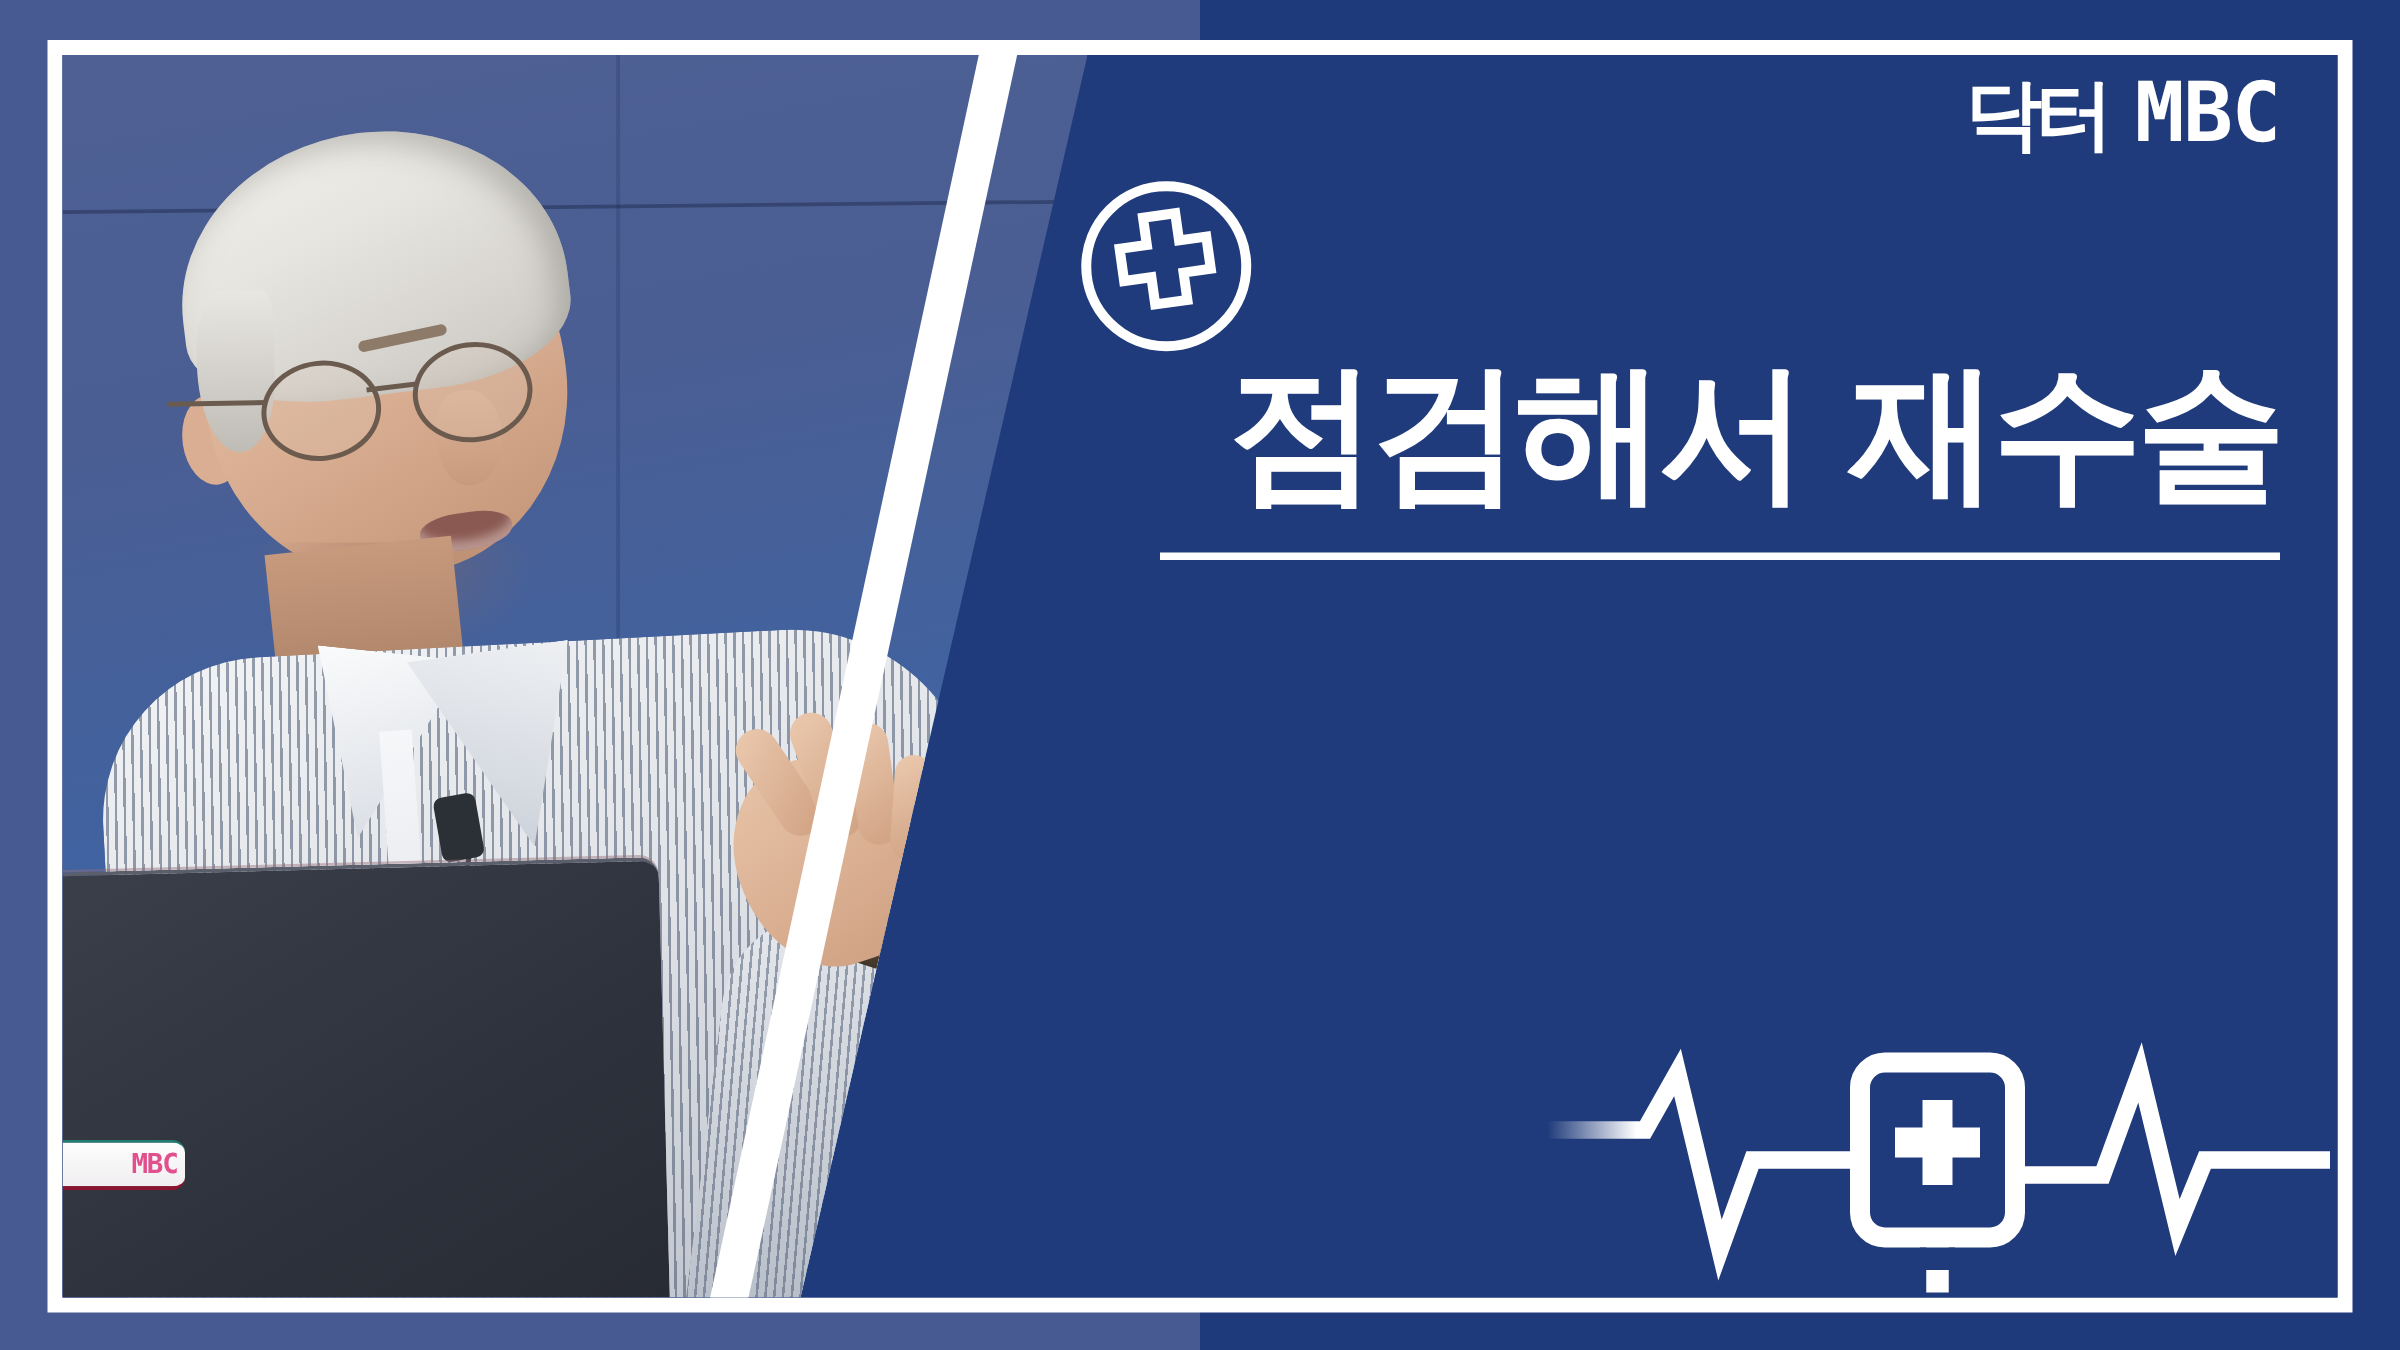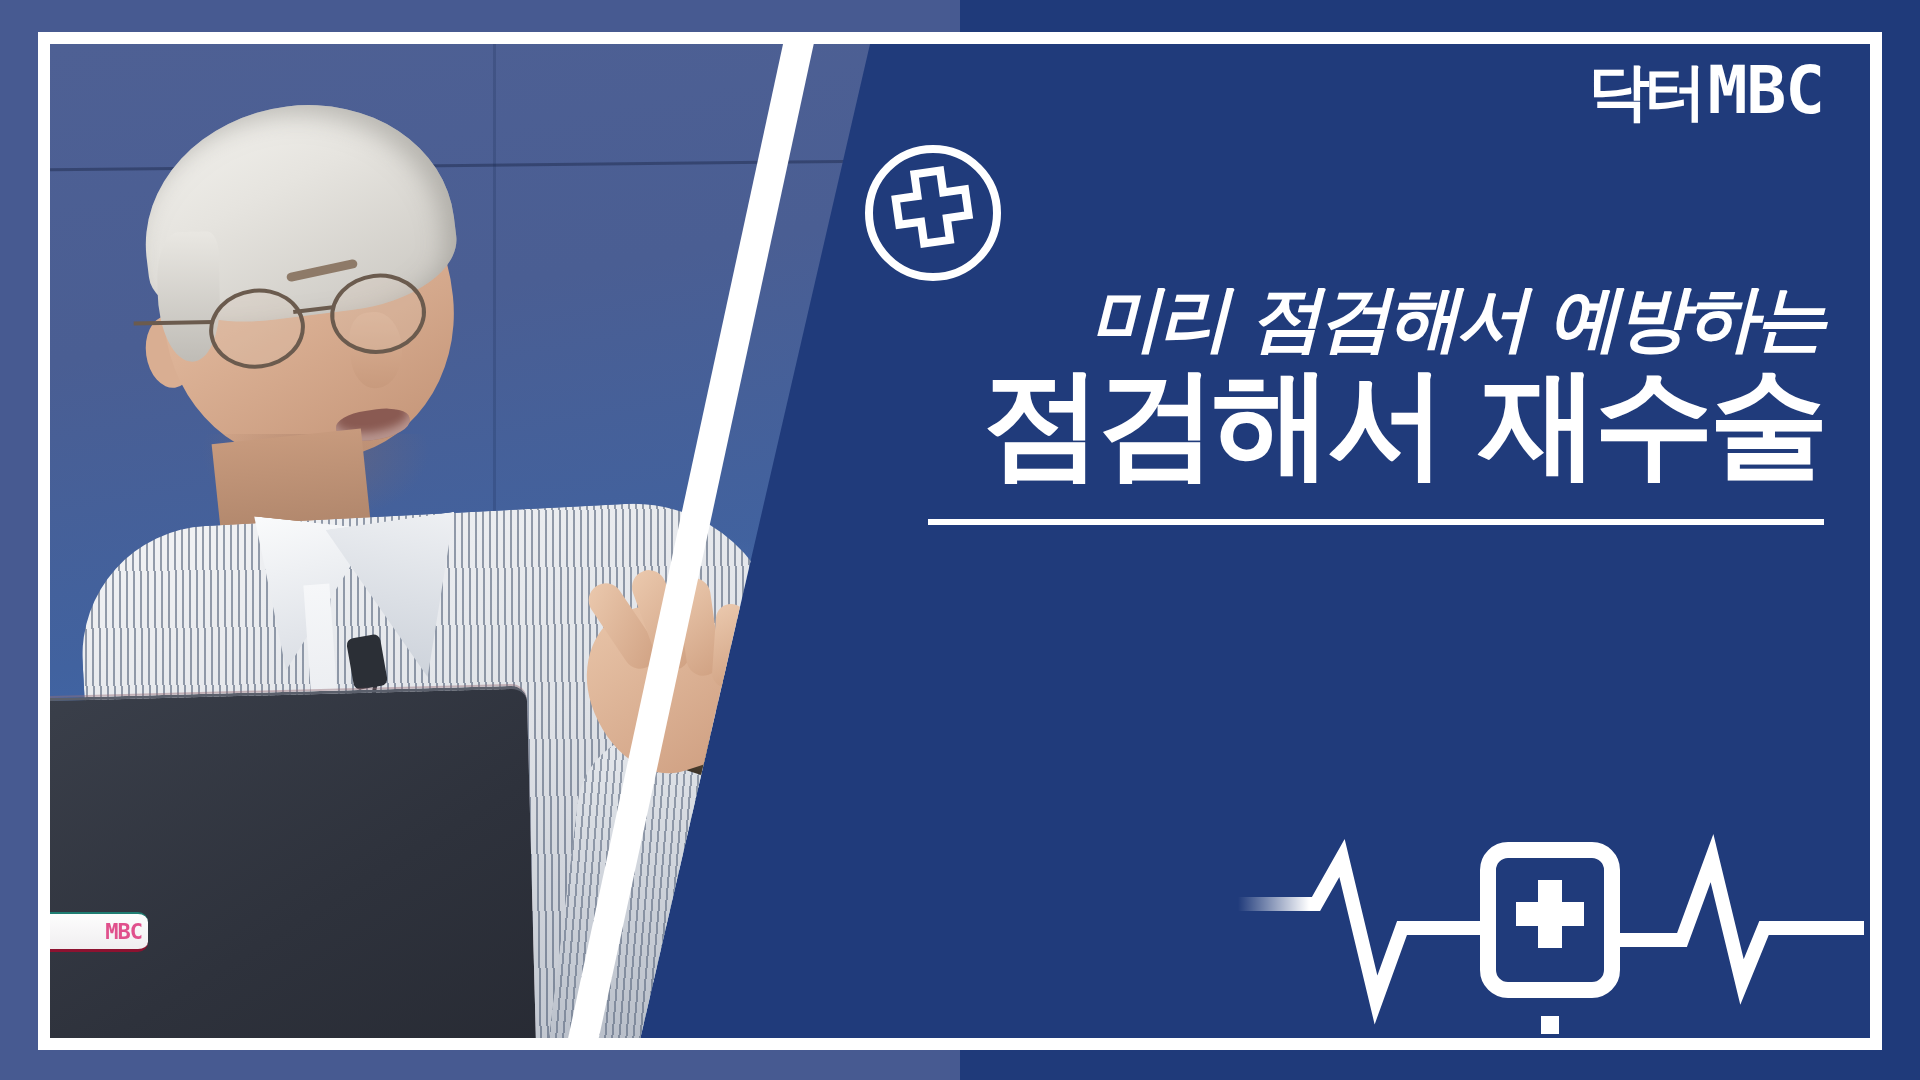--- a/index.html
+++ b/index.html
@@ -224,21 +224,21 @@
 
   
   .right-col{
     position:absolute;left:820px;top:0;right:0;height:100%;
   }
 
   
   .logo{
     position:absolute;right:46px;top:14px;
     display:flex;align-items:baseline;color:#fff;
-    font-weight:900;line-height:1;
+    font-weight:900;line-height:1;gap:16px;
   }
   .logo .kr{
     font-size:62px;letter-spacing:-5px;font-weight:900;
     font-family:"DejaVu Sans",sans-serif;
   }
   .logo .mbc{
     font-size:66px;letter-spacing:-1px;margin-left:6px;font-weight:700;
     font-family:"DejaVu Sans Mono",monospace;
   }
 
@@ -341,21 +341,20 @@
       </div>
 
       <svg class="cross-badge" viewBox="0 0 146 146">
         <circle cx="73" cy="73" r="64" fill="none" stroke="#ffffff" stroke-width="8"></circle>
         <g transform="rotate(-8 73 73)">
           <path d="M60 32 h26 v22 h22 v26 h-22 v22 h-26 v-22 h-22 v-26 h22 z" fill="none" stroke="#ffffff" stroke-width="8" stroke-linejoin="miter"></path>
         </g>
       </svg>
 
       <div class="head-stack">
-        <div class="kicker">미리 점검해서 예방하는</div>
         <div class="headline">점검해서 재수술</div>
         <div class="rule"></div>
       </div>
 
       <svg class="ekg" viewBox="0 0 640 210">
         <defs>
           <linearGradient id="fade" x1="0" y1="0" x2="1" y2="0">
             <stop offset="0" stop-color="#ffffff" stop-opacity="0"></stop>
             <stop offset="0.28" stop-color="#ffffff" stop-opacity="1"></stop>
           </linearGradient>

